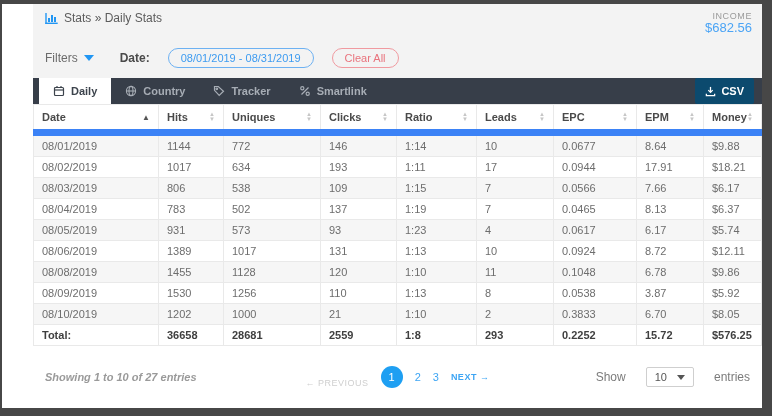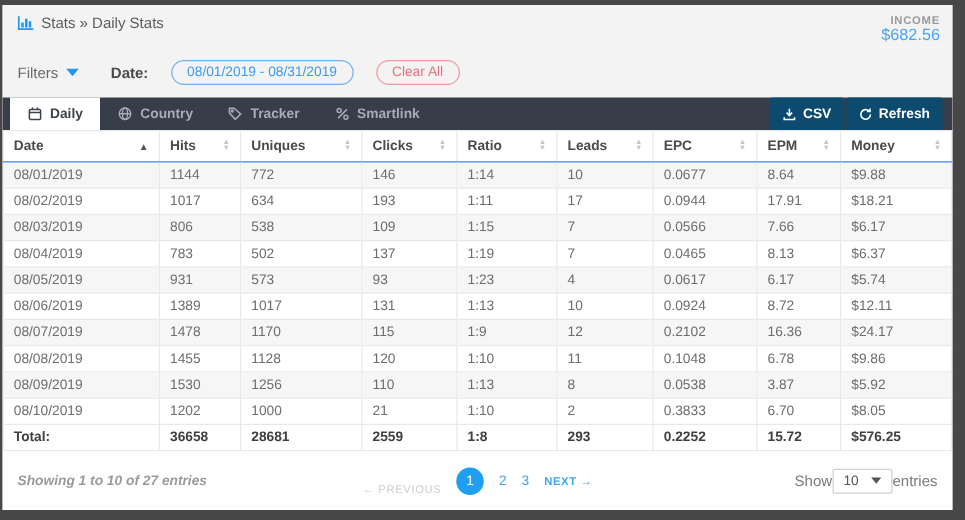--- a/index.html
+++ b/index.html
@@ -5,33 +5,33 @@
   * { margin:0; padding:0; box-sizing:border-box; }
   html,body { width:772px; height:416px; }
   body {
     background:#474747;
     font-family:"Liberation Sans", sans-serif;
     position:relative;
     overflow:hidden;
   }
   .panel {
     position:absolute; left:2px; top:4px; width:760px; height:404px;
-    background:#ffffff; display:flex; flex-direction:column; overflow:hidden;
+    background:#ffffff; display:flex; flex-direction:column; overflow:hidden;padding-left:31px;
   }
 
   
   .topbar {
     background:#f3f3f3; height:34px; flex:0 0 auto;
     display:flex; justify-content:space-between; align-items:flex-start;
     padding:7px 10px 0 12px;
   }
   .breadcrumb { display:flex; align-items:center; gap:6px; color:#5c5c5c; font-size:12px; }
   .chart-icon { display:inline-flex; }
   .income { text-align:right; line-height:1.15; }
-  .income-label { font-size:9px; color:#9a9a9a; letter-spacing:0.6px; font-weight:bold; }
+  .income-label { font-size:9px; color:#9a9a9a; letter-spacing:0.6px; font-weight:normal; }
   .income-value { font-size:13px; color:#4ba4f5; }
 
   
   .filters-row {
     background:#f3f3f3; height:40px; flex:0 0 auto;
     display:flex; align-items:center; padding:0 12px; gap:18px;
   }
   .filters-toggle { display:flex; align-items:center; gap:6px; cursor:pointer; }
   .filters-label { font-size:12px; color:#6b6b6b; }
   .caret-down {
@@ -66,21 +66,21 @@
   }
   .btn:last-child { margin-right:8px; }
 
   
   table { width:100%; border-collapse:collapse; table-layout:fixed; flex:0 0 auto; }
   th, td {
     font-size:11px; padding:4px 8px; text-align:left;
     border:1px solid #e9e9e9; overflow:hidden; white-space:nowrap;
   }
   th {
-    color:#4a4a4a; font-weight:bold; border-bottom:1px solid #3b82f6;
+    color:#4a4a4a; font-weight:bold; border-bottom:7px solid #3b82f6;
     padding:6px 8px; cursor:pointer; background:#ffffff;
   }
   .th-inner { display:flex; align-items:center; justify-content:space-between; }
   .sort-asc { font-size:8px; color:#555; }
   .sort-both { display:inline-flex; flex-direction:column; font-size:6px; line-height:5px; color:#c6c6c6; }
   td { color:#6d6d6d; height:21px; }
   tbody tr:nth-child(odd) td { background:#f6f6f6; }
   tbody tr:nth-child(even) td { background:#ffffff; }
   .total-row td { font-weight:bold; color:#3f3f3f; background:#ffffff !important; }
 
@@ -92,21 +92,21 @@
   .footer-left { flex:1; }
   .showing { color:#9a9a9a; font-weight:bold; font-style:italic; }
   .pagination { display:flex; align-items:center; gap:12px; }
   .page-prev { color:#cfcfcf; font-size:9px; font-weight:normal; letter-spacing:0.5px; cursor:pointer;margin-top:12px; }
   .page-next { color:#3da5f4; font-size:9px; font-weight:bold; letter-spacing:0.5px; cursor:pointer; }
   .page-link { color:#3da5f4; cursor:pointer; font-size:11px; }
   .page-active {
     background:#1e9ff2; color:#ffffff; width:22px; height:22px; border-radius:50%;
     display:inline-flex; align-items:center; justify-content:center; font-size:11px; cursor:pointer;
   }
-  .footer-right { flex:1; display:flex; align-items:center; justify-content:flex-end; gap:0; }
+  .footer-right { flex:1; display:flex; align-items:center; justify-content:flex-end; gap:20px; }
   .show-label, .entries-label { color:#7b7b7b; font-size:12px; }
   .page-size-select {
     border:1px solid #cfcfcf; border-radius:2px; background:#ffffff;
     padding:3px 8px; display:inline-flex; align-items:center; gap:10px;
     font-size:11px; color:#555; cursor:pointer;
   }
   .select-caret {
     width:0; height:0; border-left:4px solid transparent; border-right:4px solid transparent;
     border-top:5px solid #555; display:inline-block;
   }
@@ -190,29 +190,20 @@
     <div class="tabbar-spacer"></div>
     <button class="btn">
       <span>
         <svg width="11" height="11" viewBox="0 0 12 12" fill="none" stroke="#ffffff" stroke-width="1.4">
           <path d="M6 1 v5.5"></path>
           <path d="M3.6 4.5 6 7 8.4 4.5"></path>
           <path d="M1.5 8.5 v2 h9 v-2"></path>
         </svg>
       </span>
       <span>CSV</span>
-    </button>
-    <button class="btn">
-      <span>
-        <svg width="11" height="11" viewBox="0 0 12 12" fill="none" stroke="#ffffff" stroke-width="1.4">
-          <path d="M10.2 6 a4.2 4.2 0 1 1 -1.3 -3"></path>
-          <path d="M9.8 0.8 v2.6 h-2.6"></path>
-        </svg>
-      </span>
-      <span>Refresh</span>
     </button>
   </div>
 
   <table>
     <colgroup>
       <col style="width:125px">
         <col style="width:65px">
         <col style="width:97px">
       <col style="width:76px">
         <col style="width:80px">
@@ -362,31 +353,20 @@
         <tr>
           <td>08/06/2019</td>
           <td>1389</td>
           <td>1017</td>
           <td>131</td>
           <td>1:13</td>
           <td>10</td>
           <td>0.0924</td>
           <td>8.72</td>
           <td>$12.11</td>
-        </tr>
-        <tr>
-          <td>08/07/2019</td>
-          <td>1478</td>
-          <td>1170</td>
-          <td>115</td>
-          <td>1:9</td>
-          <td>12</td>
-          <td>0.2102</td>
-          <td>16.36</td>
-          <td>$24.17</td>
         </tr>
         <tr>
           <td>08/08/2019</td>
           <td>1455</td>
           <td>1128</td>
           <td>120</td>
           <td>1:10</td>
           <td>11</td>
           <td>0.1048</td>
           <td>6.78</td>

